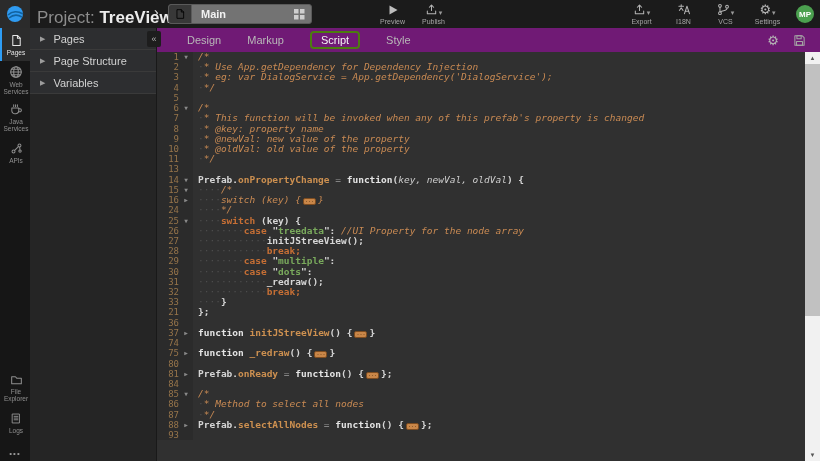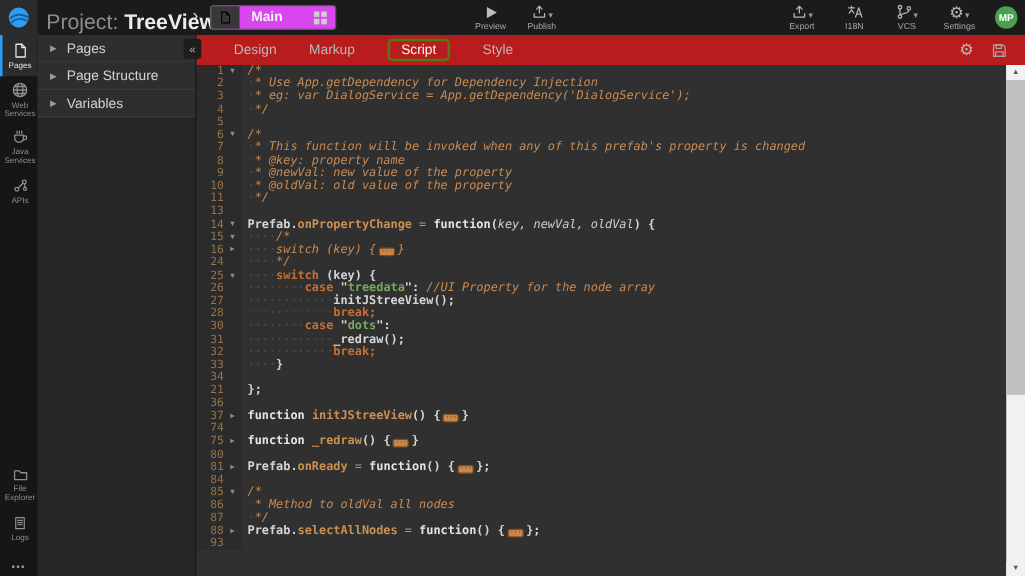--- a/index.html
+++ b/index.html
@@ -6,21 +6,21 @@
   html,body{width:820px;height:461px;overflow:hidden}
   body{font-family:"Liberation Sans",sans-serif;background:#303030;position:relative}
   .app{position:absolute;inset:0}
 
   
   .topbar{position:absolute;left:0;top:0;right:0;height:28px;background:#1b1b1b;z-index:10}
   .logo{position:absolute;left:0;top:0;width:30px;height:28px;background:#2b2b2b;display:flex;align-items:center;justify-content:center;cursor:pointer}
   .project{position:absolute;left:37px;top:8px;font-size:17px;color:#8d8d8d;white-space:nowrap}
   .project b{color:#ececec;font-weight:700}
   .nav-sep{position:absolute;left:154px;top:4px;color:#dcdcdc;font-size:14px}
-  .page-selector{position:absolute;left:168px;top:4px;width:101px;height:20px;border:1px solid #5a5a5a;border-radius:3px;background:#d946ef;display:flex;align-items:center;cursor:pointer}
+  .page-selector{position:absolute;left:168px;top:4px;width:144px;height:20px;border:1px solid #5a5a5a;border-radius:3px;background:#737373;display:flex;align-items:center;cursor:pointer}
   .ps-doc{width:23px;height:18px;background:#383838;border-right:1px solid #5a5a5a;display:flex;align-items:center;justify-content:center;border-radius:2px 0 0 2px}
   .ps-label{flex:1;padding-left:9px;font-size:11px;font-weight:700;color:#f2f2f2}
   .ps-grid{margin-right:6px;display:flex;align-items:center}
   .tb-left{position:absolute;left:376px;top:2px;display:flex;gap:8px}
   .tb-right{position:absolute;right:36px;top:2px;display:flex;gap:9px}
   .tb-item{display:flex;flex-direction:column;align-items:center;width:33px;color:#b5b5b5;cursor:pointer}
   .tb-item .ic{height:14px;display:flex;align-items:flex-end;gap:1px}
   .tb-item .lb{font-size:7px;color:#a6a6a6;margin-top:2px;white-space:nowrap}
   .caret{font-size:7px;color:#9a9a9a;line-height:7px}
   .gearglyph{font-size:13px;line-height:13px;color:#b5b5b5}
@@ -35,21 +35,21 @@
   .sb-more{position:absolute;bottom:3px;left:0;width:30px;text-align:center;color:#9a9a9a;font-size:8px;letter-spacing:1px;cursor:pointer}
 
   
   .panel{position:absolute;left:30px;top:28px;bottom:0;width:127px;background:#252525;border-right:1px solid #191919;z-index:4}
   .pn-row{height:22px;background:#2d2e30;border-bottom:1px solid #3a3a3a;display:flex;align-items:center;padding-left:10px;gap:8px;cursor:pointer}
   .pn-row .tri{color:#9c9c9c;font-size:7px}
   .pn-row .lb{color:#d2d2d2;font-size:11px}
   .pn-collapse{position:absolute;left:117px;top:3px;width:14px;height:16px;background:#1d1d1d;color:#b3b3b3;font-size:9px;display:flex;align-items:center;justify-content:center;border-radius:2px;cursor:pointer;z-index:6}
 
   
-  .tabbar{position:absolute;left:157px;top:28px;right:0;height:24px;background:#b91c1c;display:flex;align-items:center;z-index:3}
+  .tabbar{position:absolute;left:157px;top:28px;right:0;height:24px;background:#701a75;display:flex;align-items:center;z-index:3}
   .tabs{display:flex;align-items:center;gap:26px;margin-left:30px}
   .tab{font-size:11px;color:#b8b8b8;cursor:pointer;padding:2px 0}
   .tab.active{color:#f5f5f5;border:2px solid #4d7c0f;border-radius:4px;padding:1px 9px;font-weight:400}
   .tab-actions{position:absolute;right:14px;top:0;height:24px;display:flex;align-items:center;gap:14px;color:#a5a5a5}
   .tab-actions .ta{cursor:pointer;display:flex;align-items:center}
 
   
   .editor{position:absolute;left:157px;top:52px;right:15px;bottom:0;background:#303030;font-family:"DejaVu Sans Mono",monospace;font-size:9.5px;overflow:hidden}
   .row{display:flex;height:10.22px;line-height:10.22px;white-space:pre}
   .gut{width:36px;flex:none;background:#2b2b2b;display:flex}
@@ -298,35 +298,35 @@
       <div class="row"><div class="gut"><span class="lnum">11</span><span class="fmark"></span></div><span class="code"><span class="tk-ws">·</span><span class="tk-cmt">*/</span></span></div>
       <div class="row"><div class="gut"><span class="lnum">13</span><span class="fmark"></span></div><span class="code"></span></div>
       <div class="row"><div class="gut"><span class="lnum">14</span><span class="fmark">▼</span></div><span class="code"><span class="tk-pln">Prefab.</span><span class="tk-prop">onPropertyChange</span><span class="tk-op"> = </span><span class="tk-kw">function</span><span class="tk-pln">(</span><span class="tk-param">key, newVal, oldVal</span><span class="tk-pln">) {</span></span></div>
       <div class="row"><div class="gut"><span class="lnum">15</span><span class="fmark">▼</span></div><span class="code"><span class="tk-ws">····</span><span class="tk-cmt">/*</span></span></div>
       <div class="row"><div class="gut"><span class="lnum">16</span><span class="fmark">▶</span></div><span class="code"><span class="tk-ws">····</span><span class="tk-cmt">switch (key) {</span><span class="tk-fold">···</span><span class="tk-cmt">}</span></span></div>
       <div class="row"><div class="gut"><span class="lnum">24</span><span class="fmark"></span></div><span class="code"><span class="tk-ws">····</span><span class="tk-cmt">*/</span></span></div>
       <div class="row"><div class="gut"><span class="lnum">25</span><span class="fmark">▼</span></div><span class="code"><span class="tk-ws">····</span><span class="tk-ctrl">switch</span><span class="tk-pln"> (key) {</span></span></div>
       <div class="row"><div class="gut"><span class="lnum">26</span><span class="fmark"></span></div><span class="code"><span class="tk-ws">········</span><span class="tk-ctrl">case</span><span class="tk-pln"> "</span><span class="tk-str">treedata</span><span class="tk-pln">": </span><span class="tk-cmt">//UI Property for the node array</span></span></div>
       <div class="row"><div class="gut"><span class="lnum">27</span><span class="fmark"></span></div><span class="code"><span class="tk-ws">············</span><span class="tk-pln">initJStreeView();</span></span></div>
       <div class="row"><div class="gut"><span class="lnum">28</span><span class="fmark"></span></div><span class="code"><span class="tk-ws">············</span><span class="tk-ctrl">break;</span></span></div>
+      <div class="row"><div class="gut"><span class="lnum">29</span><span class="fmark"></span></div><span class="code"><span class="tk-ws">········</span><span class="tk-ctrl">case</span><span class="tk-pln"> "</span><span class="tk-str">multiple</span><span class="tk-pln">":</span></span></div>
       <div class="row"><div class="gut"><span class="lnum">30</span><span class="fmark"></span></div><span class="code"><span class="tk-ws">········</span><span class="tk-ctrl">case</span><span class="tk-pln"> "</span><span class="tk-str">dots</span><span class="tk-pln">":</span></span></div>
       <div class="row"><div class="gut"><span class="lnum">31</span><span class="fmark"></span></div><span class="code"><span class="tk-ws">············</span><span class="tk-pln">_redraw();</span></span></div>
       <div class="row"><div class="gut"><span class="lnum">32</span><span class="fmark"></span></div><span class="code"><span class="tk-ws">············</span><span class="tk-ctrl">break;</span></span></div>
       <div class="row"><div class="gut"><span class="lnum">33</span><span class="fmark"></span></div><span class="code"><span class="tk-ws">····</span><span class="tk-pln">}</span></span></div>
-      <div class="row"><div class="gut"><span class="lnum">34</span><span class="fmark"></span></div><span class="code"></span></div>
       <div class="row"><div class="gut"><span class="lnum">21</span><span class="fmark"></span></div><span class="code"><span class="tk-pln">};</span></span></div>
       <div class="row"><div class="gut"><span class="lnum">36</span><span class="fmark"></span></div><span class="code"></span></div>
       <div class="row"><div class="gut"><span class="lnum">37</span><span class="fmark">▶</span></div><span class="code"><span class="tk-kw">function</span><span class="tk-pln"> </span><span class="tk-prop">initJStreeView</span><span class="tk-pln">() {</span><span class="tk-fold">···</span><span class="tk-pln">}</span></span></div>
       <div class="row"><div class="gut"><span class="lnum">74</span><span class="fmark"></span></div><span class="code"></span></div>
       <div class="row"><div class="gut"><span class="lnum">75</span><span class="fmark">▶</span></div><span class="code"><span class="tk-kw">function</span><span class="tk-pln"> </span><span class="tk-prop">_redraw</span><span class="tk-pln">() {</span><span class="tk-fold">···</span><span class="tk-pln">}</span></span></div>
       <div class="row"><div class="gut"><span class="lnum">80</span><span class="fmark"></span></div><span class="code"></span></div>
       <div class="row"><div class="gut"><span class="lnum">81</span><span class="fmark">▶</span></div><span class="code"><span class="tk-pln">Prefab.</span><span class="tk-prop">onReady</span><span class="tk-op"> = </span><span class="tk-kw">function</span><span class="tk-pln">() {</span><span class="tk-fold">···</span><span class="tk-pln">};</span></span></div>
       <div class="row"><div class="gut"><span class="lnum">84</span><span class="fmark"></span></div><span class="code"></span></div>
       <div class="row"><div class="gut"><span class="lnum">85</span><span class="fmark">▼</span></div><span class="code"><span class="tk-cmt">/*</span></span></div>
-      <div class="row"><div class="gut"><span class="lnum">86</span><span class="fmark"></span></div><span class="code"><span class="tk-ws">·</span><span class="tk-cmt">* Method to oldVal all nodes</span></span></div>
+      <div class="row"><div class="gut"><span class="lnum">86</span><span class="fmark"></span></div><span class="code"><span class="tk-ws">·</span><span class="tk-cmt">* Method to select all nodes</span></span></div>
       <div class="row"><div class="gut"><span class="lnum">87</span><span class="fmark"></span></div><span class="code"><span class="tk-ws">·</span><span class="tk-cmt">*/</span></span></div>
       <div class="row"><div class="gut"><span class="lnum">88</span><span class="fmark">▶</span></div><span class="code"><span class="tk-pln">Prefab.</span><span class="tk-prop">selectAllNodes</span><span class="tk-op"> = </span><span class="tk-kw">function</span><span class="tk-pln">() {</span><span class="tk-fold">···</span><span class="tk-pln">};</span></span></div>
       <div class="row"><div class="gut"><span class="lnum">93</span><span class="fmark"></span></div><span class="code"></span></div>
     </div>
 
   <div class="scroll">
     <div class="sc-btn sc-up">▲</div>
     <div class="sc-thumb"></div>
     <div class="sc-btn sc-down">▼</div>
   </div>

